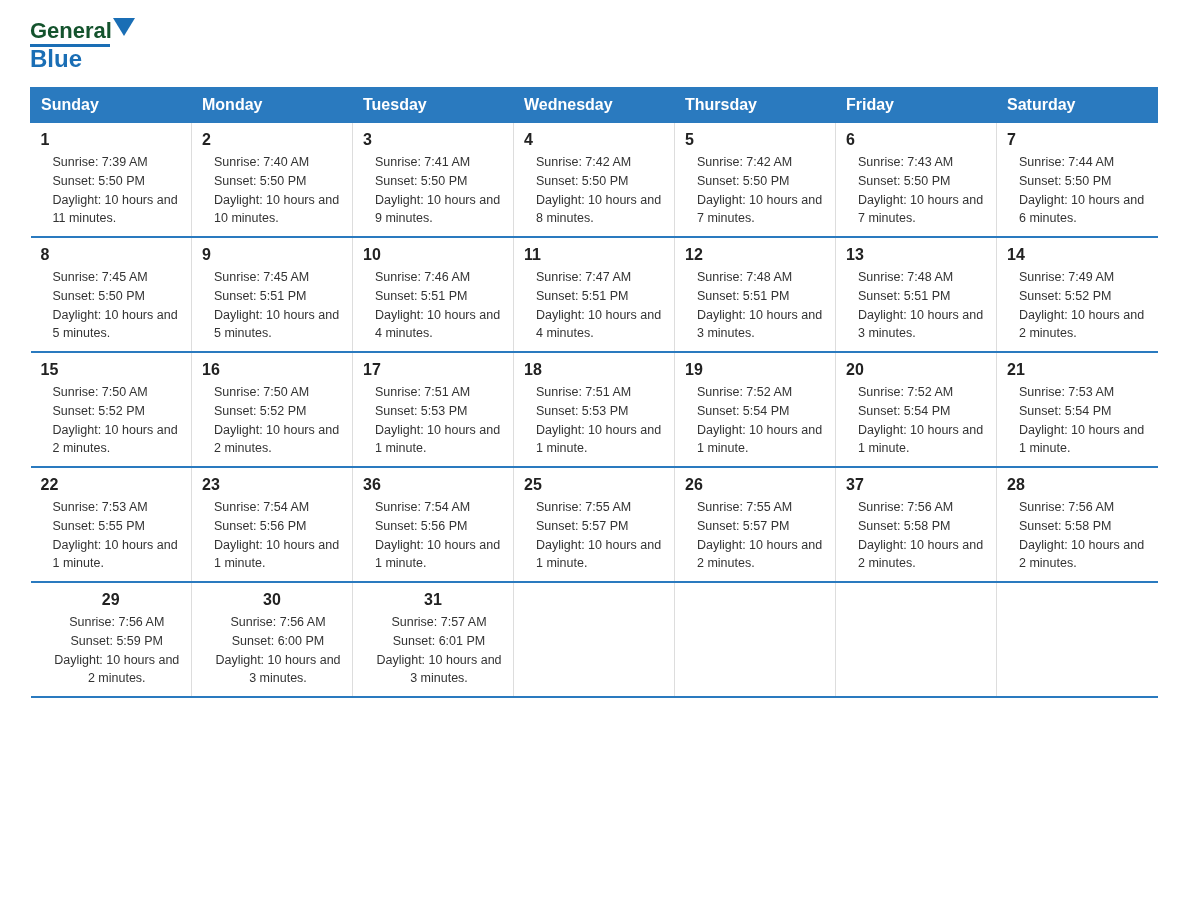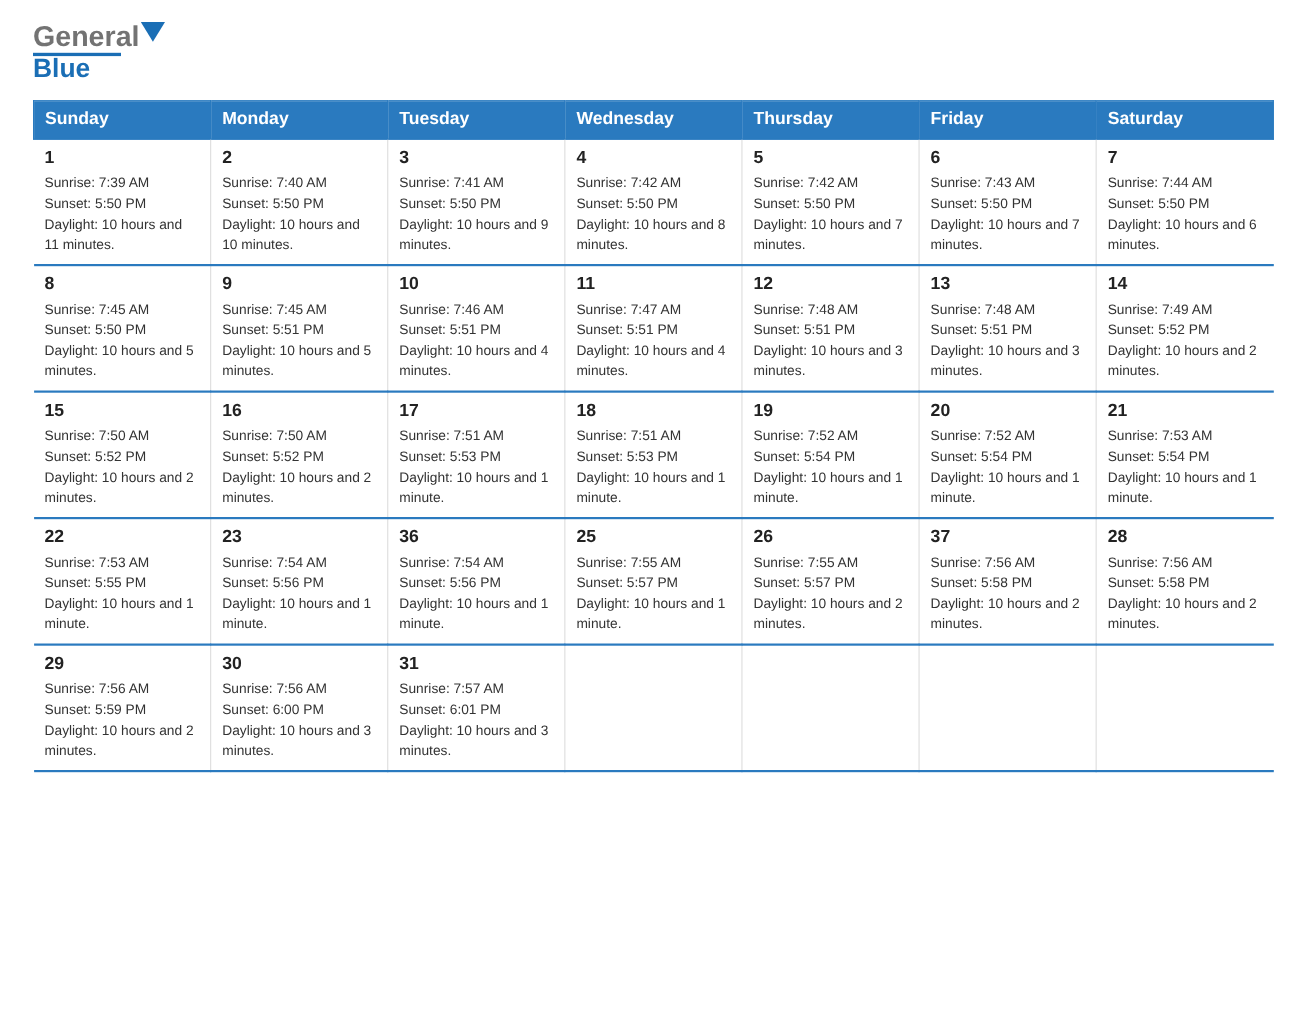--- a/index.html
+++ b/index.html
@@ -15,23 +15,23 @@
       justify-content: space-between;
       align-items: flex-start;
       margin-bottom: 16px;
     }
     .logo {
       display: flex;
       flex-direction: column;
       align-items: flex-start;
     }
     .logo-text {
-      font-size: 26px;
+      font-size: 22px;
       font-weight: bold;
-      color: #737373;
+      color: #14532d;
       line-height: 1;
     }
     .logo-line {
       width: 100%;
       height: 3px;
       background: #1a6eb5;
       margin-top: 2px;
     }
     .title-block {
       text-align: right;
@@ -80,23 +80,25 @@
       font-size: 16px;
       font-weight: bold;
       color: #222;
       display: block;
       margin-bottom: 4px;
     }
     .day-info {
       font-size: 12.5px;
       color: #333;
       line-height: 1.5;
+      margin-left: 12px;
     }
     tbody tr:last-child {
       border-bottom: 2px solid #2a7abf;
+      text-align: center;
     }
   </style>
 </head>
 <body>
 
 <div class="header">
   <div class="logo">
     <div style="display:flex; align-items:center;">
       <span class="logo-text">General</span>
       <svg width="22" height="22" viewBox="0 0 22 22" style="margin-left:1px; margin-top:-4px;">

